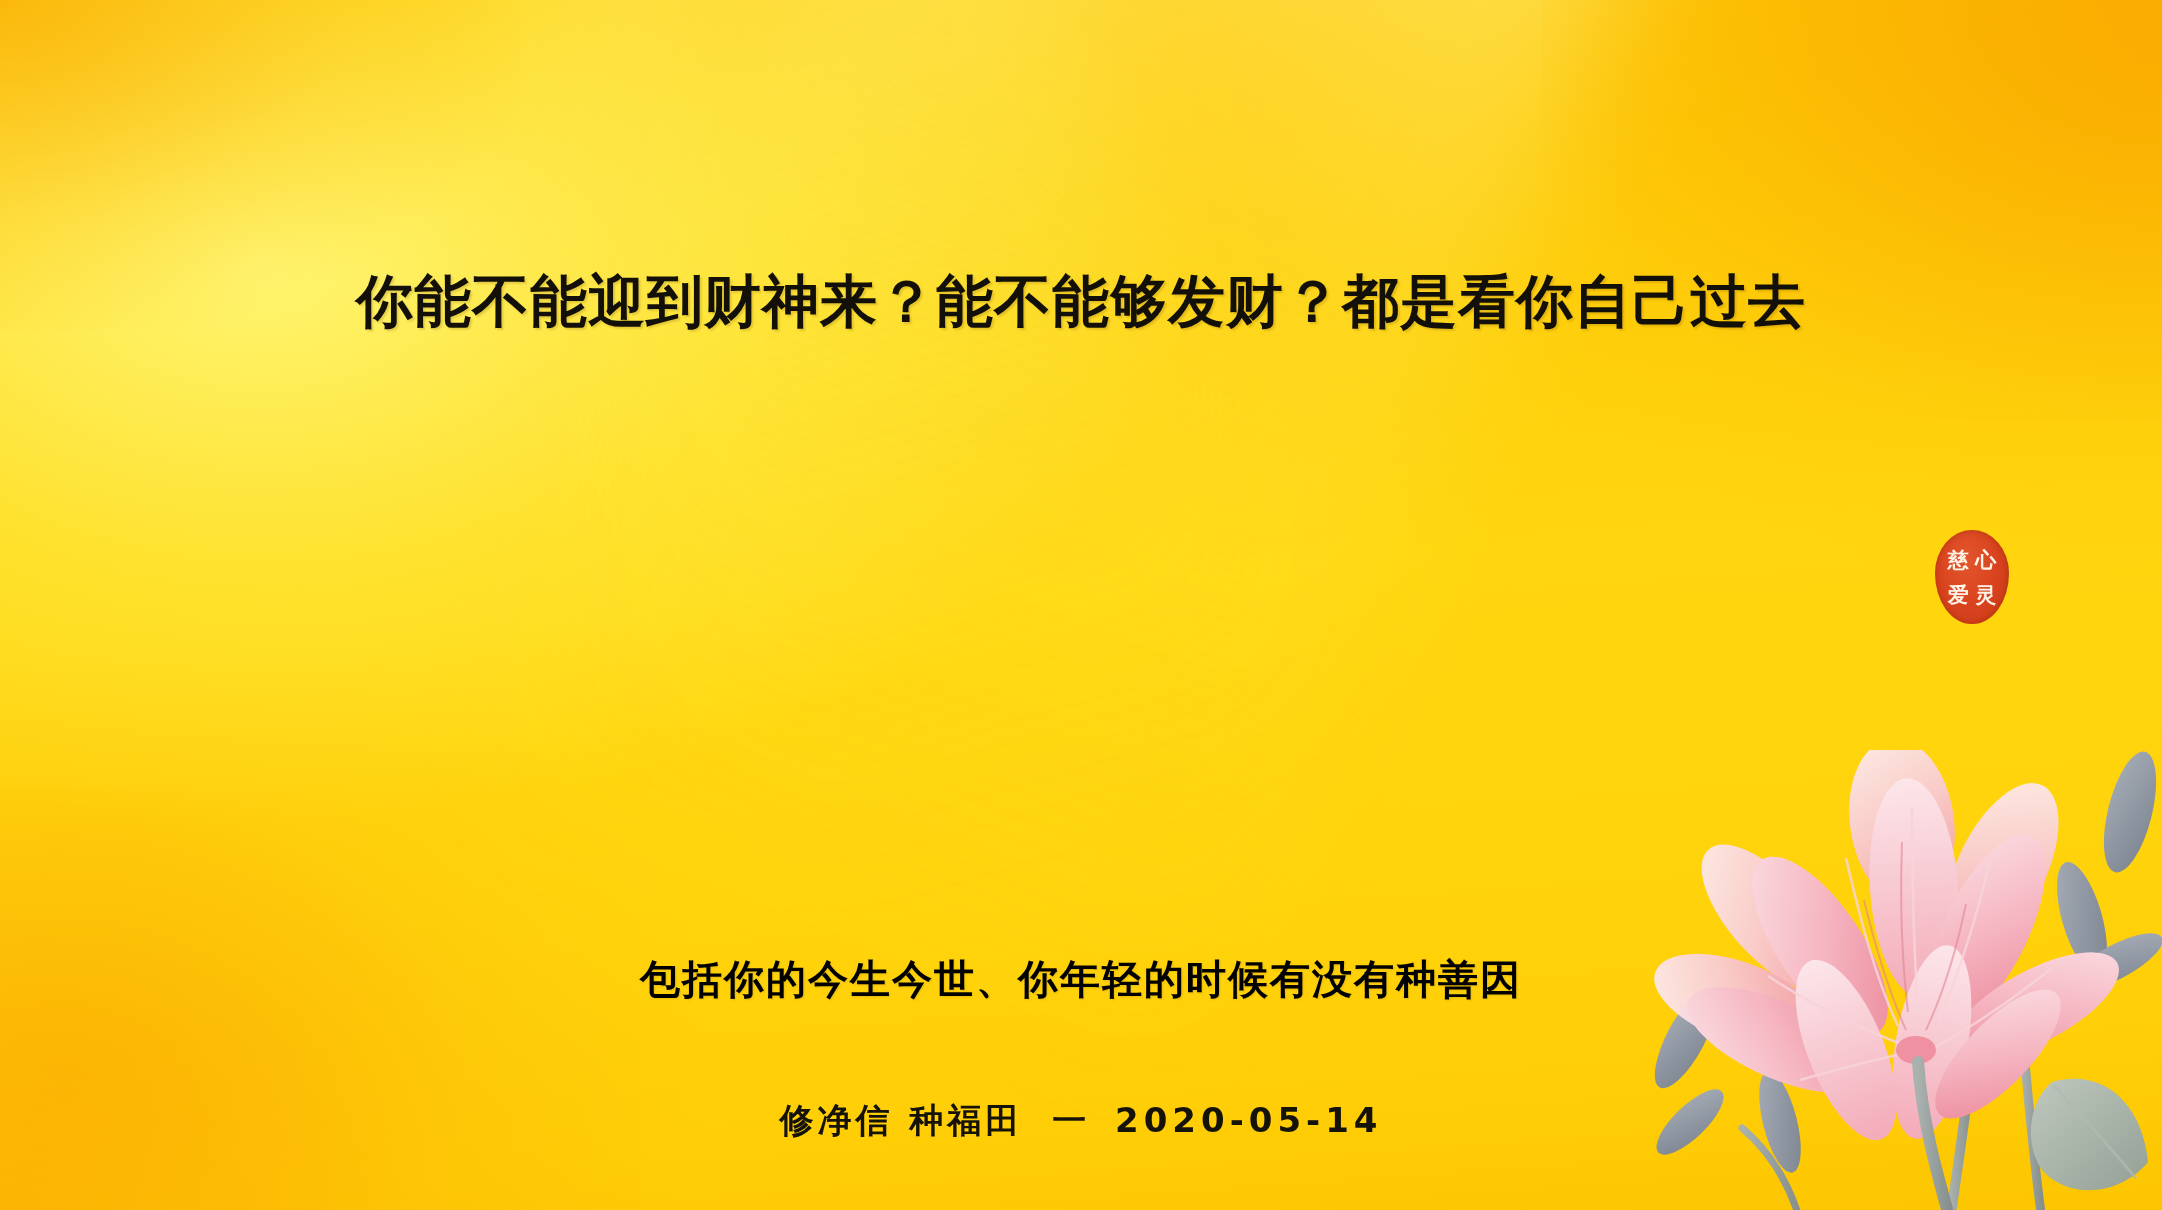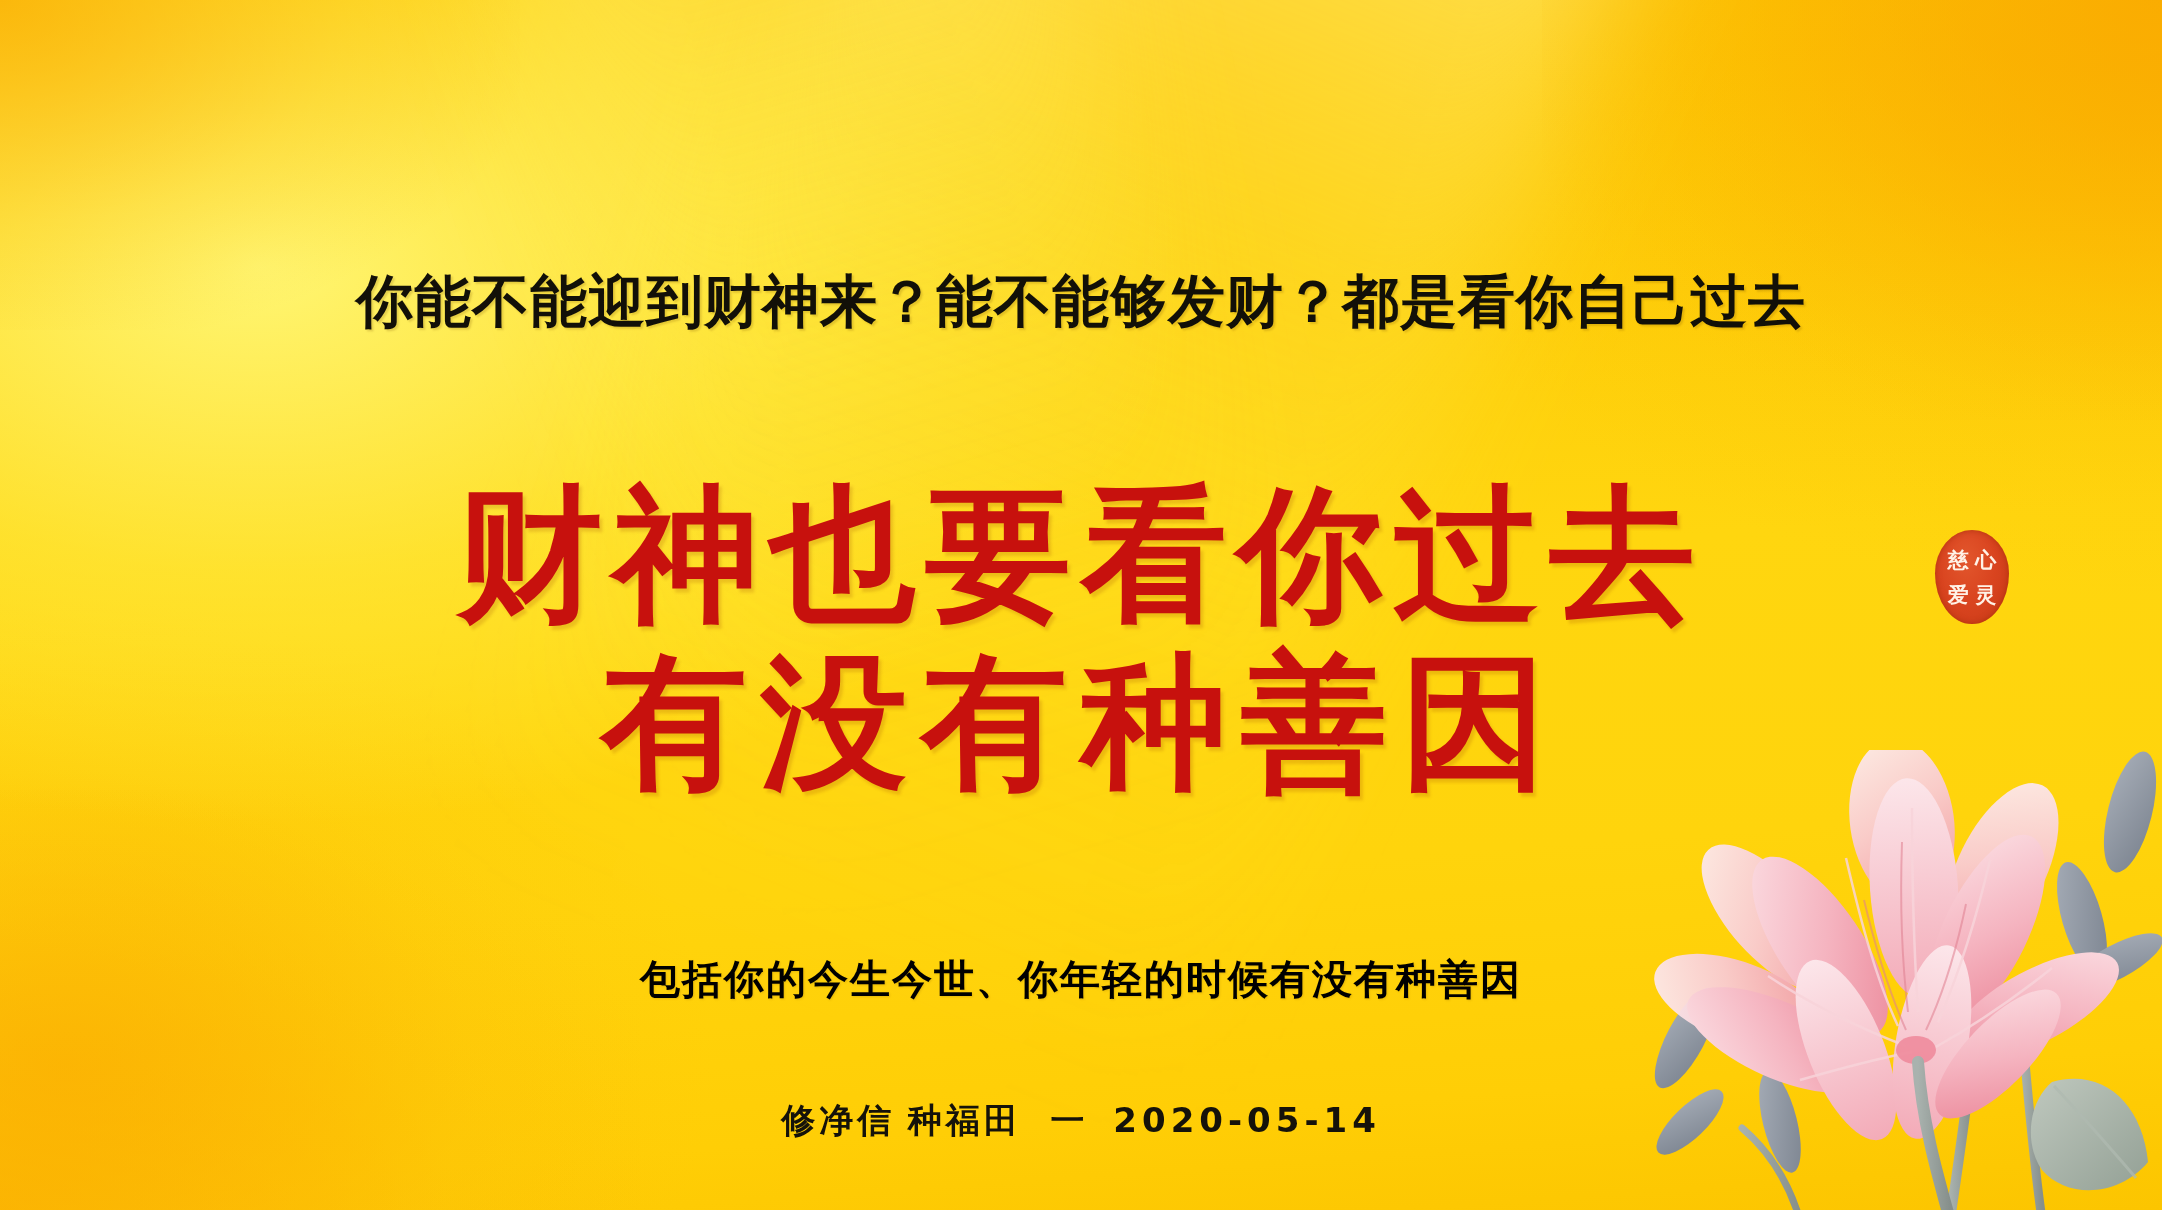--- a/index.html
+++ b/index.html
@@ -195,21 +195,21 @@
     left: 0; right: 0;
     text-align: center;
     color: #15120A;
     font-size: 34px;
     line-height: 44px;
     font-weight: 700;
     letter-spacing: 3px;
     font-family: "DejaVu Sans", "Liberation Sans", sans-serif;
     white-space: nowrap;
   }
-  .footer .f-src { letter-spacing: 4px; font-family: Liberation Serif, serif; }
+  .footer .f-src { letter-spacing: 4px; }
   .footer .f-sep { margin: 0 14px; letter-spacing: 0; }
   .footer .f-date { letter-spacing: 5px; }
 
   
   .flower-art {
     position: absolute;
     right: -8px;
     bottom: -10px;
     width: 520px;
     height: 470px;
@@ -306,24 +306,20 @@
 
     <path d="M268 312 C272 370 286 420 300 470" stroke="url(#stemG)" stroke-width="12" fill="none" stroke-linecap="round"></path>
   </svg>
 
   <div class="content">
 
     <div class="lead-block">
       <div class="lead-line l1">你能不能迎到财神来？能不能够发财？都是看你自己过去</div>
     </div>
 
-    <div class="headline-block">
-      <div class="headline h1">财神也要看你过去</div>
-      <div class="headline h2">有没有种善因</div>
-    </div>
 
     <div class="seal">
       <div class="seal-grid">
         <span>慈</span>
         <span>心</span>
         <span>爱</span>
         <span>灵</span>
       </div>
     </div>
 

